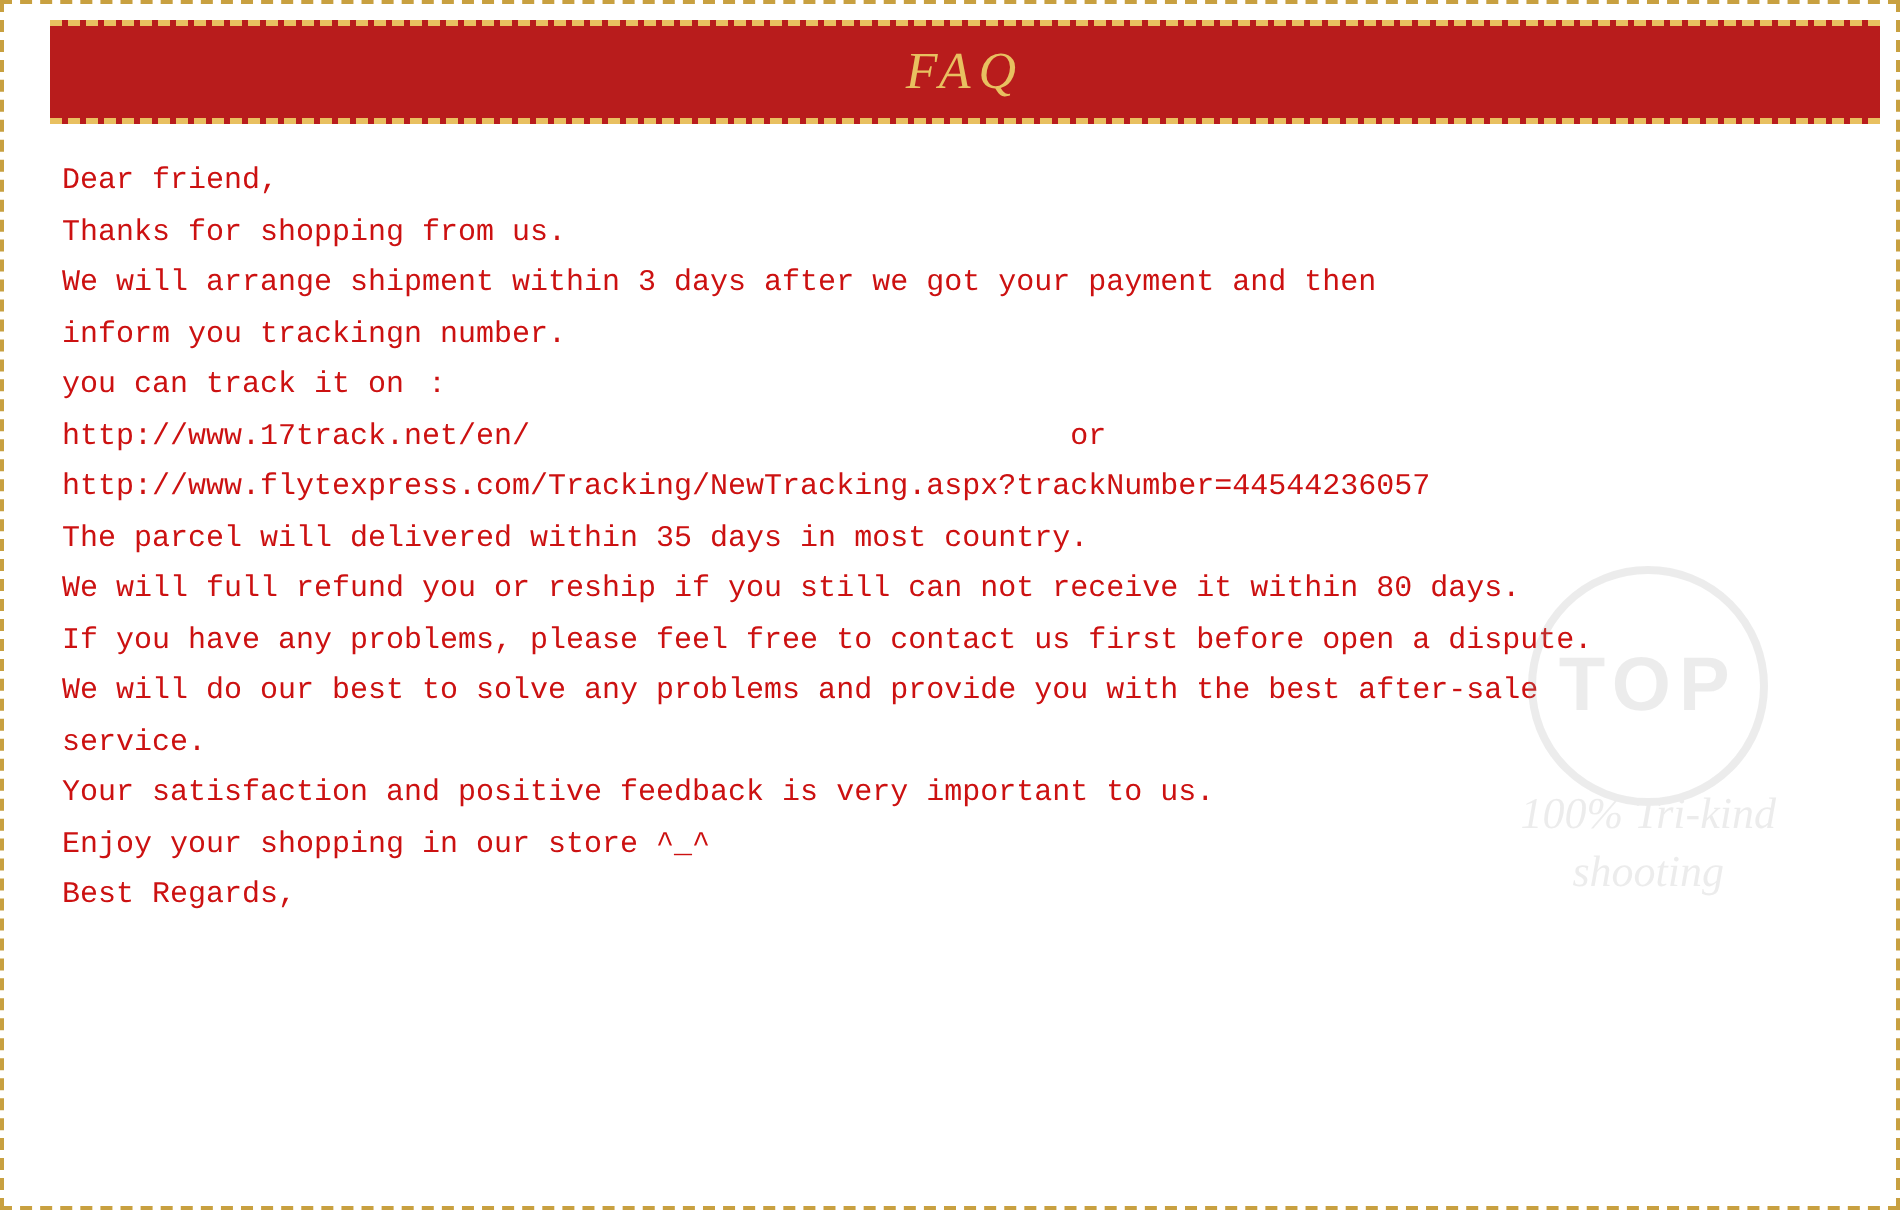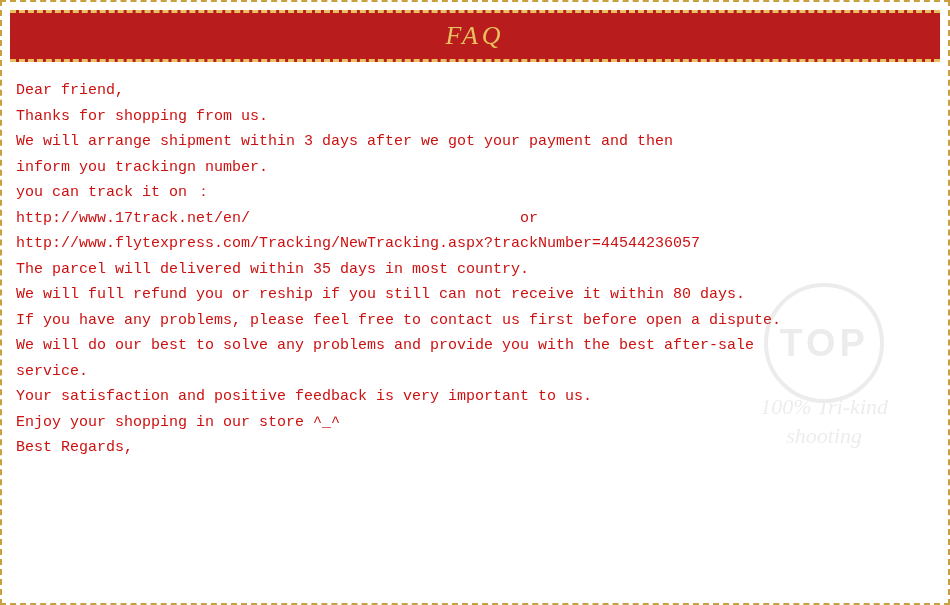--- a/index.html
+++ b/index.html
@@ -15,20 +15,21 @@
       font-family: 'Courier New', Courier, monospace;
       overflow: hidden;
     }
 
     .page-wrapper {
       width: 950px;
       height: 605px;
       background: #fff;
       border: 2px dashed #c8a040;
       position: relative;
+      padding-left: 15px;
     }
 
     .header-bar {
       background: #b81c1c;
       border-top: 3px dashed #e8c060;
       border-bottom: 3px dashed #e8c060;
       text-align: center;
       padding: 8px 0;
       margin: 8px 8px 0 8px;
     }

